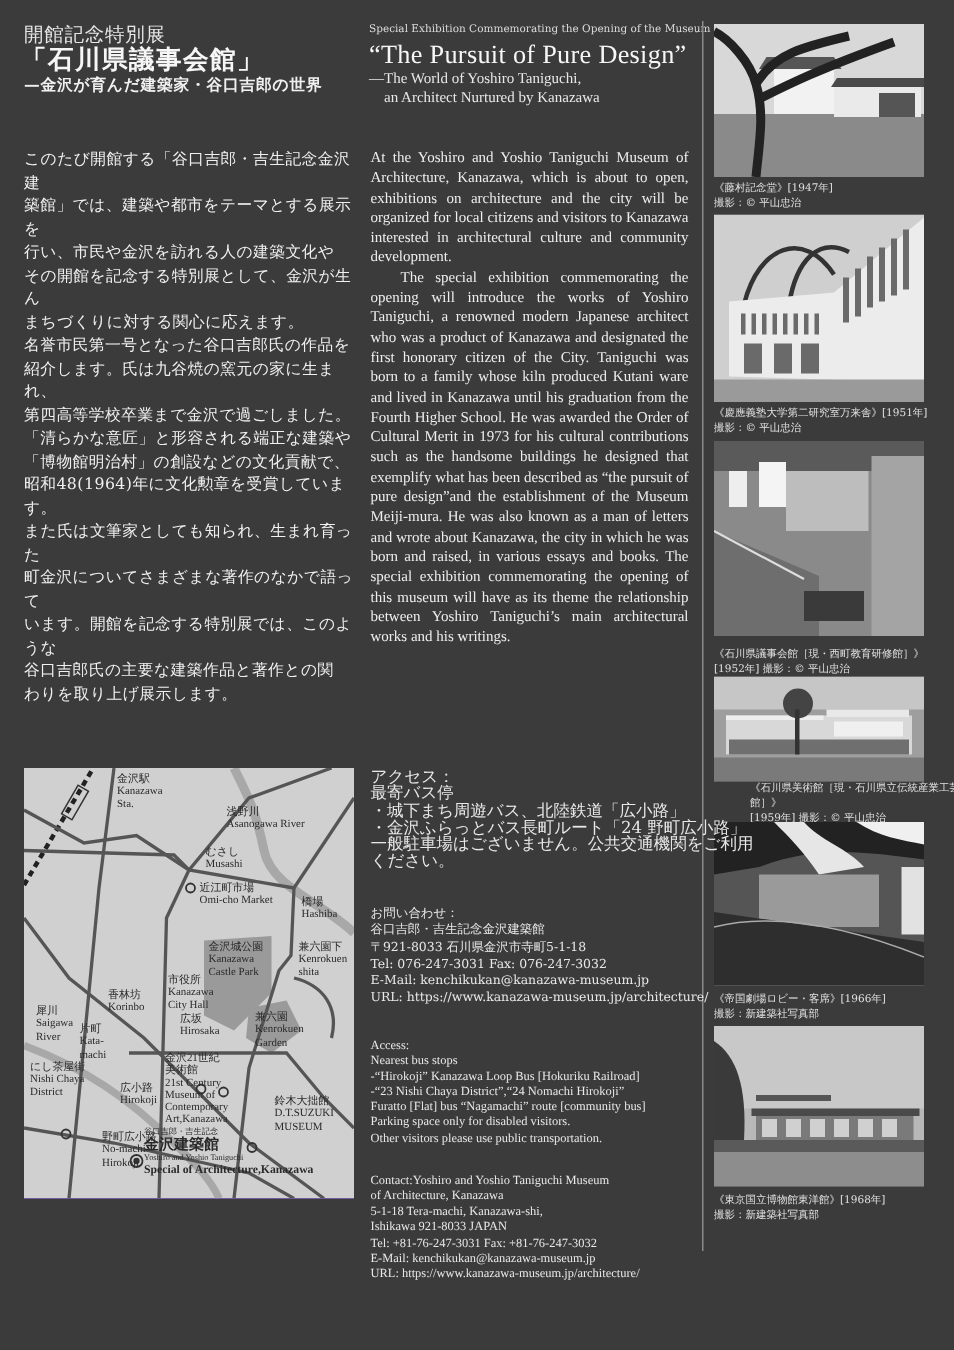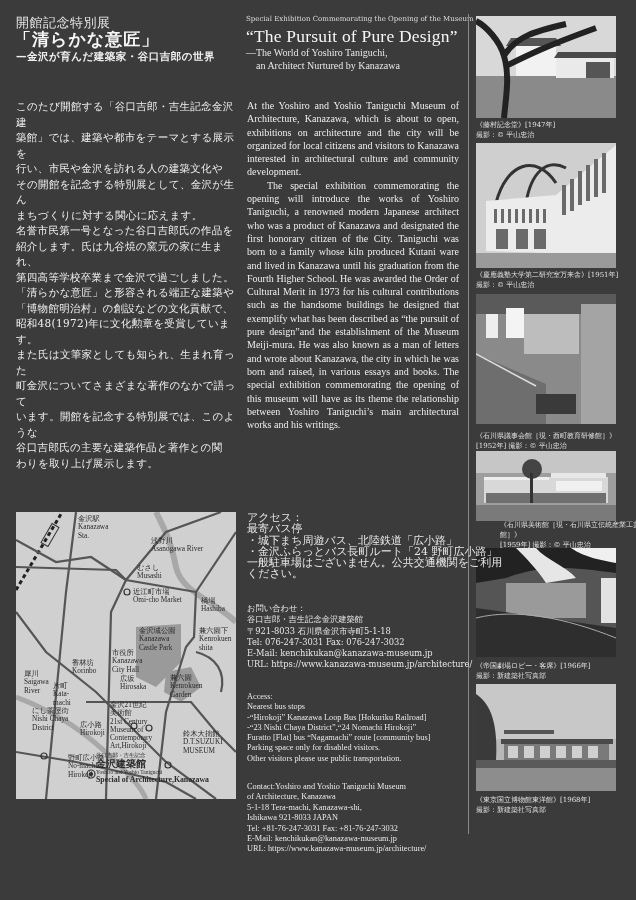--- a/index.html
+++ b/index.html
@@ -32,21 +32,21 @@
   .access-jp { left:247px; top:512px; width:215px; font-size:11px; line-height:11.3px; color:#e8e8e8; }
   .access-jp div, .contact-jp div, .access-en div, .contact-en div { white-space:nowrap; }
   .contact-jp { left:247px; top:603px; width:215px; font-size:8.3px; line-height:11.3px; color:#e8e8e8; }
   .access-en { left:247px; top:692px; width:215px; font-size:8.3px; line-height:10.3px; color:#e8e8e8; font-family:"Liberation Serif", serif; }
   .contact-en { left:247px; top:782px; width:215px; font-size:8.3px; line-height:10.4px; color:#e8e8e8; font-family:"Liberation Serif", serif; }
 </style>
 </head>
 <body>
 
 <div class="abs jp-kicker">開館記念特別展</div>
-<div class="abs jp-title">「清らかな意匠」</div>
+<div class="abs jp-title">「石川県議事会館」</div>
 <div class="abs jp-sub">—金沢が育んだ建築家・谷口吉郎の世界</div>
 
 <div class="abs en-kicker">Special Exhibition Commemorating the Opening of the Museum</div>
 <div class="abs en-title">“The Pursuit of Pure Design”</div>
 <div class="abs en-sub">
   <div>—The World of Yoshiro Taniguchi,</div>
   <div style="padding-left:10px">an Architect Nurtured by Kanazawa</div>
 </div>
 
 <div class="abs vrule"></div>
@@ -55,21 +55,21 @@
   <p>このたび開館する「谷口吉郎・吉生記念金沢建</p>
   <p>築館」では、建築や都市をテーマとする展示を</p>
   <p>行い、市民や金沢を訪れる人の建築文化や</p>
   <p>その開館を記念する特別展として、金沢が生ん</p>
   <p>まちづくりに対する関心に応えます。</p>
   <p>名誉市民第一号となった谷口吉郎氏の作品を</p>
   <p>紹介します。氏は九谷焼の窯元の家に生まれ、</p>
   <p>第四高等学校卒業まで金沢で過ごしました。</p>
   <p>「清らかな意匠」と形容される端正な建築や</p>
   <p>「博物館明治村」の創設などの文化貢献で、</p>
-  <p>昭和48(1972)年に文化勲章を受賞しています。</p>
+  <p>昭和48(1964)年に文化勲章を受賞しています。</p>
   <p>また氏は文筆家としても知られ、生まれ育った</p>
   <p>町金沢についてさまざまな著作のなかで語って</p>
   <p>います。開館を記念する特別展では、このような</p>
   <p>谷口吉郎氏の主要な建築作品と著作との関</p>
   <p>わりを取り上げ展示します。</p>
 </div>
 
 <div class="abs en-body">
   <p>At the Yoshiro and Yoshio Taniguchi Museum of Architecture, Kanazawa, which is about to open, exhibitions on architecture and the city will be organized for local citizens and visitors to Kanazawa interested in architectural culture and community development.</p>
   <p class="indent">The special exhibition commemorating the opening will introduce the works of Yoshiro Taniguchi, a renowned modern Japanese architect who was a product of Kanazawa and designated the first honorary citizen of the City. Taniguchi was born to a family whose kiln produced Kutani ware and lived in Kanazawa until his graduation from the Fourth Higher School. He was awarded the Order of Cultural Merit in 1973 for his cultural contributions such as the handsome buildings he designed that exemplify what has been described as “the pursuit of pure design”and the establishment of the Museum Meiji-mura. He was also known as a man of letters and wrote about Kanazawa, the city in which he was born and raised, in various essays and books. The special exhibition commemorating the opening of this museum will have as its theme the relationship between Yoshiro Taniguchi’s main architectural works and his writings.</p>
@@ -299,23 +299,23 @@
     <div>片町</div>
     <div>Kata-</div>
     <div>machi</div>
   </div>
   <div class="lbl" style="left:94px;top:189px;">
     <div>金沢21世紀</div>
     <div>美術館</div>
     <div>21st Century</div>
     <div>Museum of</div>
     <div>Contemporary</div>
-    <div>Art,Hirokoji</div>
-  </div>
-  <div class="lbl" style="left:16px;top:195px;">
+    <div>Art,Kanazawa</div>
+  </div>
+  <div class="lbl" style="left:4px;top:195px;">
     <div>にし茶屋街</div>
     <div>Nishi Chaya</div>
     <div>District</div>
   </div>
   <div class="lbl" style="left:64px;top:209px;">
     <div>広小路</div>
     <div>Hirokoji</div>
   </div>
   <div class="lbl" style="left:167px;top:218px;">
     <div>鈴木大拙館</div>

